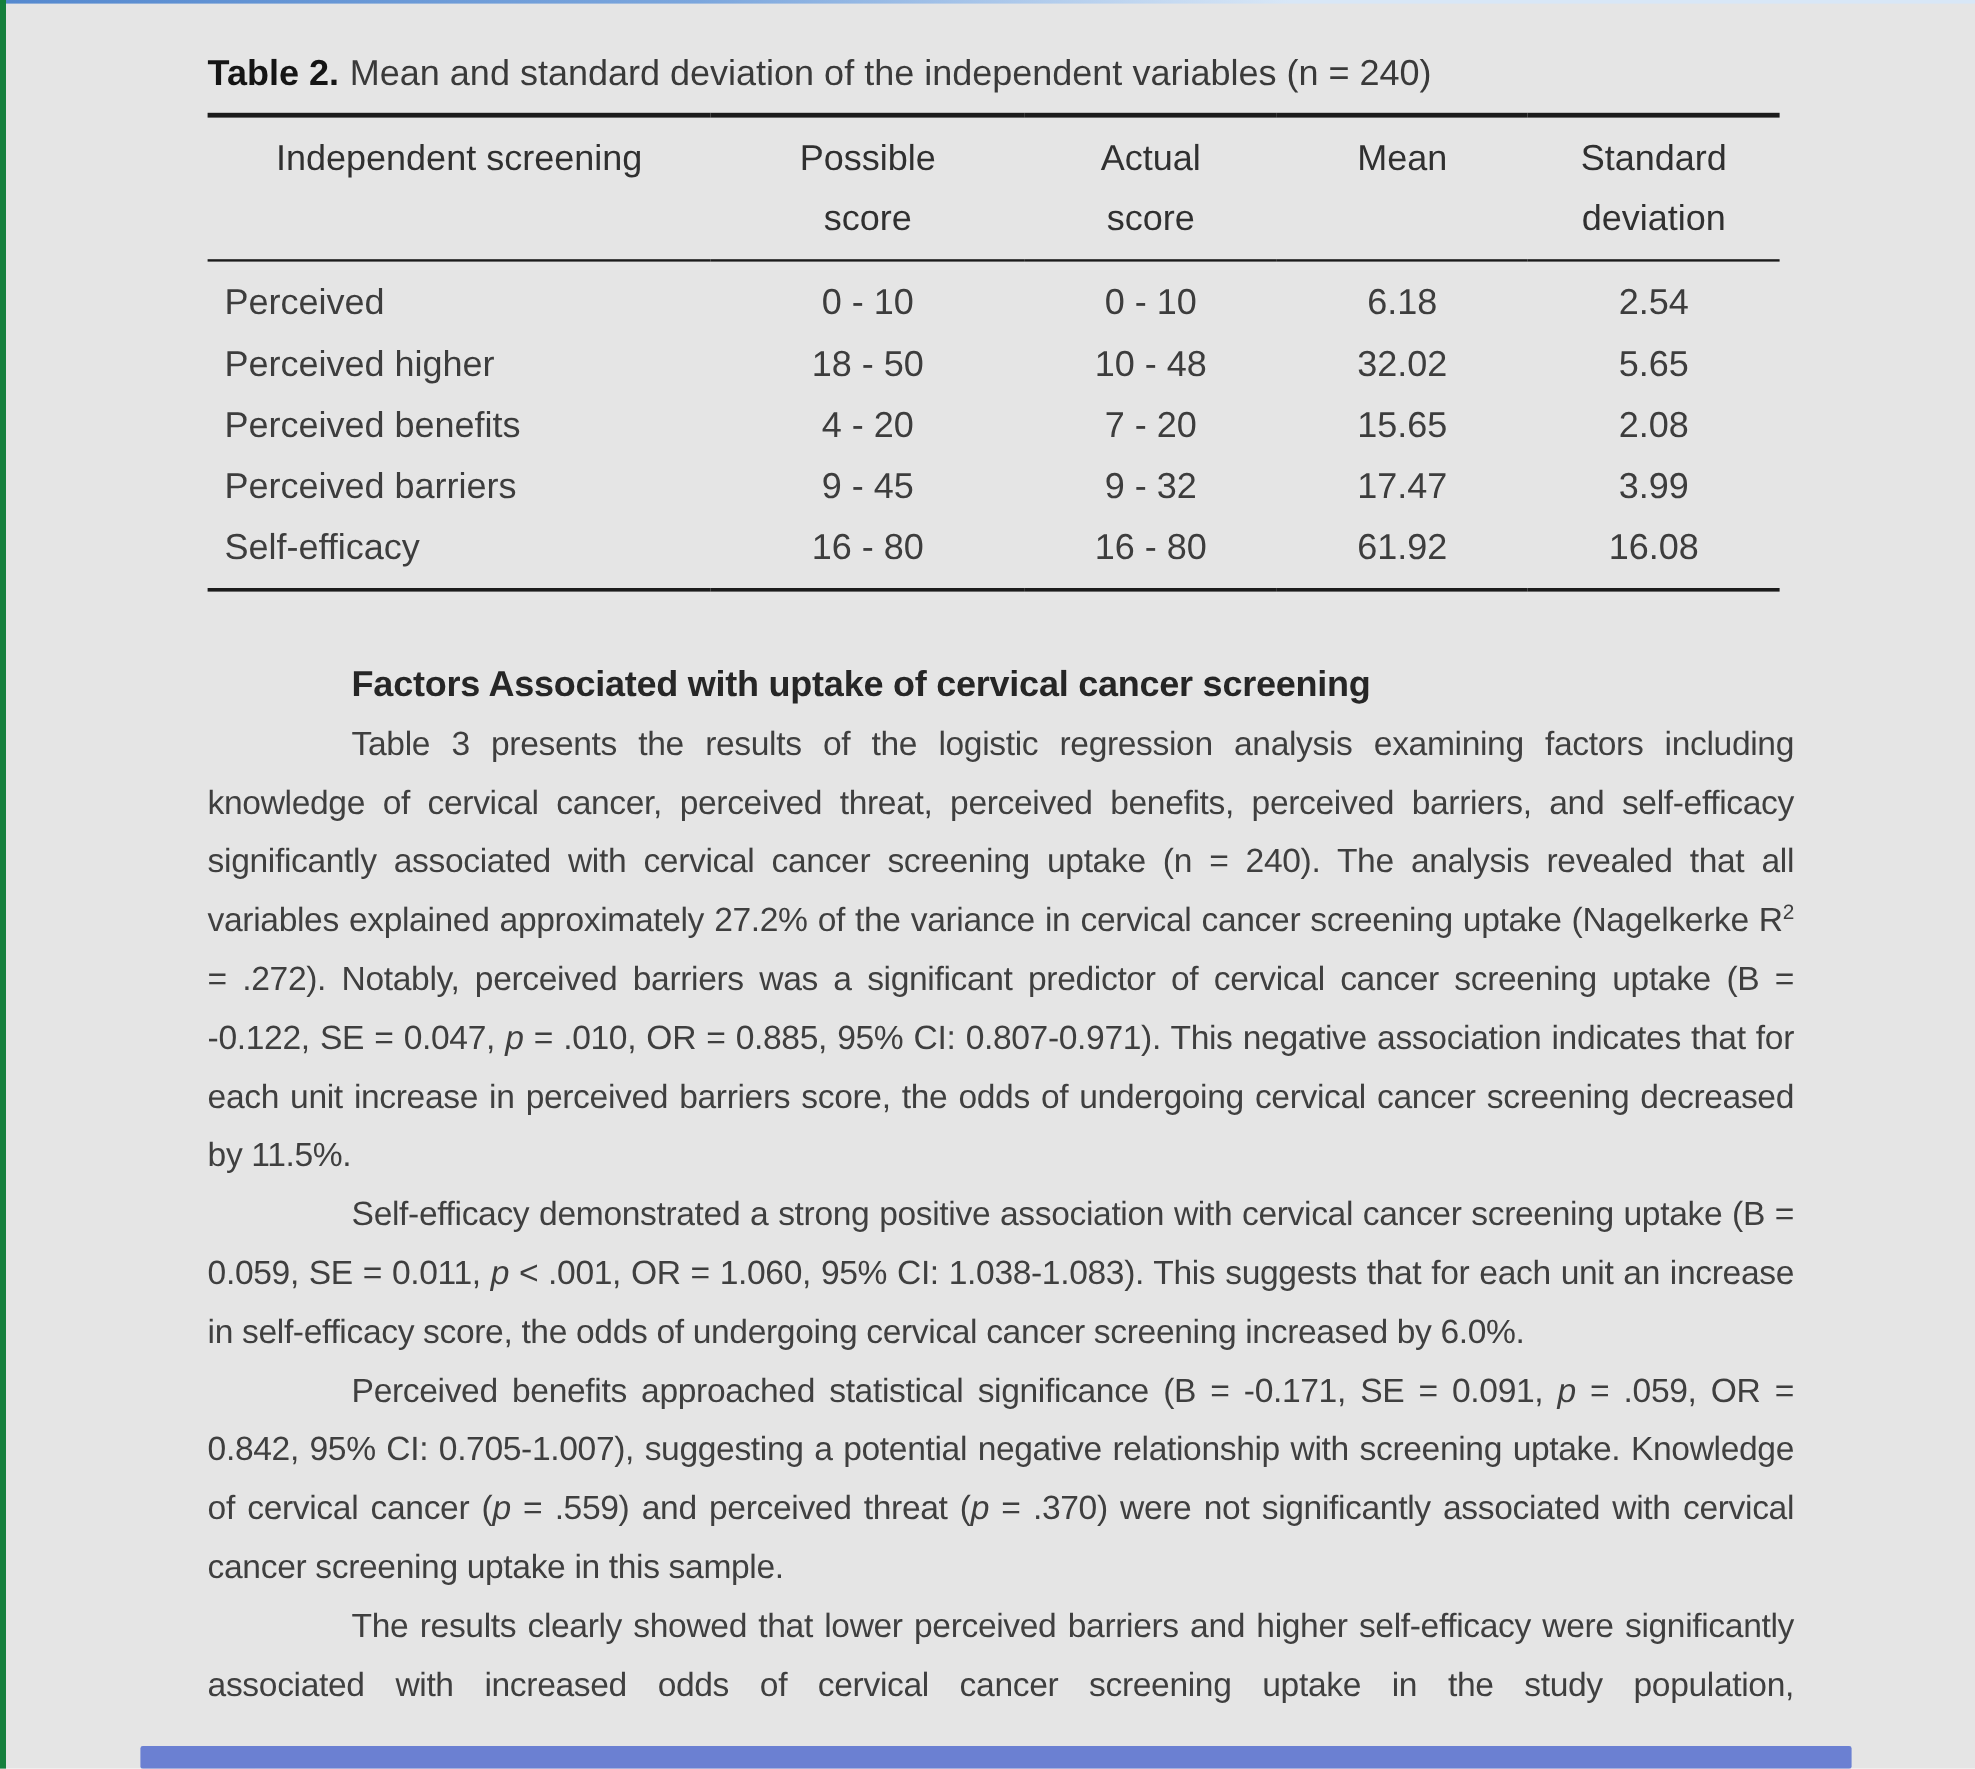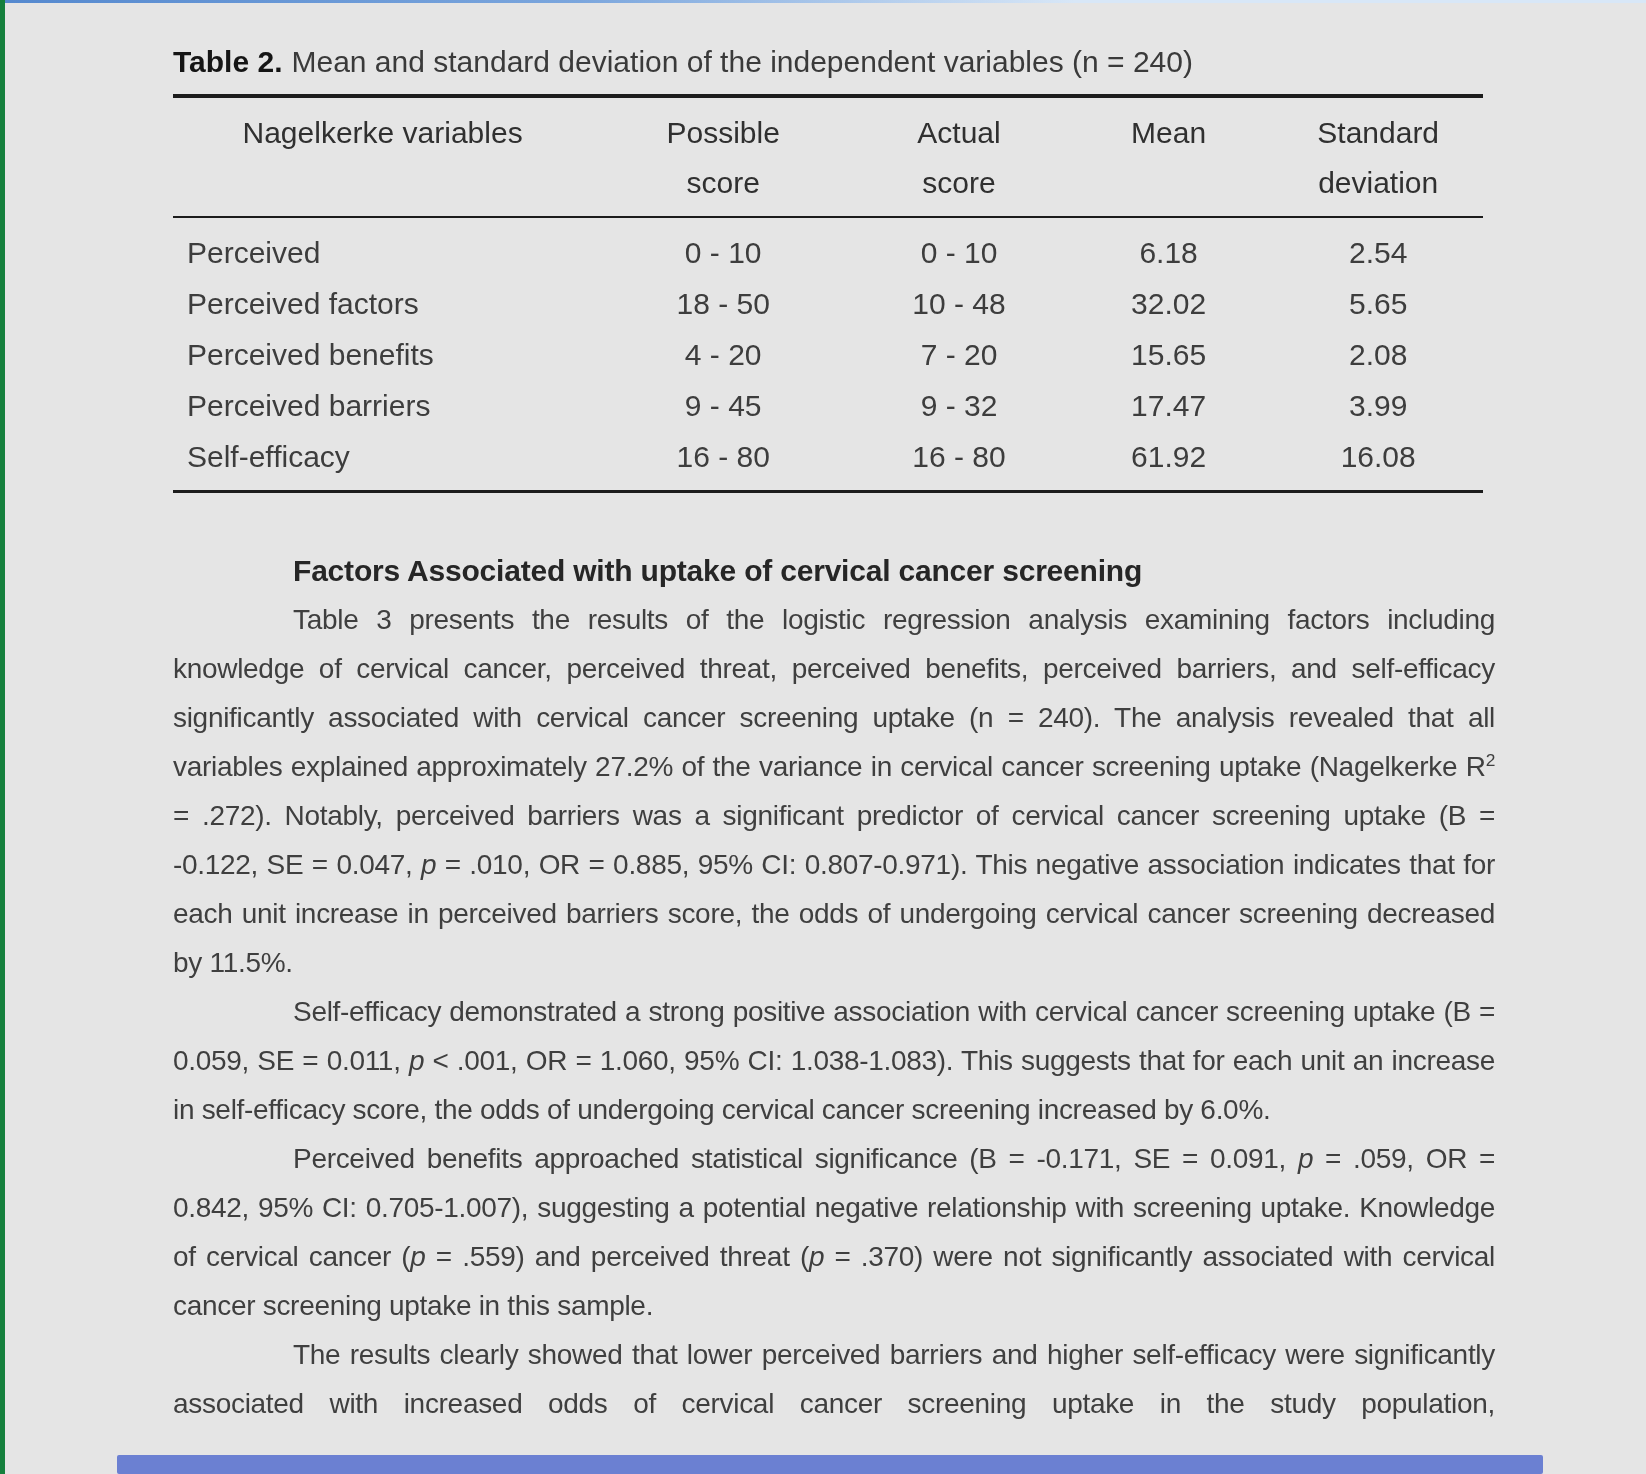--- a/index.html
+++ b/index.html
@@ -131,21 +131,21 @@
       <colgroup>
         <col style="width:32%">
         <col style="width:20%">
         <col style="width:16%">
         <col style="width:16%">
         <col style="width:16%">
       </colgroup>
       <thead>
         <tr>
           <th>
-            <span class="hline">Nagelkerke variables</span>
+            <span class="hline">Independent screening</span>
             <span class="hline"></span>
           </th>
           <th>
             <span class="hline">Possible</span>
             <span class="hline">score</span>
           </th>
           <th>
             <span class="hline">Actual</span>
             <span class="hline">score</span>
           </th>
@@ -161,21 +161,21 @@
       </thead>
       <tbody>
           <tr>
             <td>Perceived</td>
             <td>0 - 10</td>
             <td>0 - 10</td>
             <td>6.18</td>
             <td>2.54</td>
           </tr>
           <tr>
-            <td>Perceived factors</td>
+            <td>Perceived higher</td>
             <td>18 - 50</td>
             <td>10 - 48</td>
             <td>32.02</td>
             <td>5.65</td>
           </tr>
           <tr>
             <td>Perceived benefits</td>
             <td>4 - 20</td>
             <td>7 - 20</td>
             <td>15.65</td>

